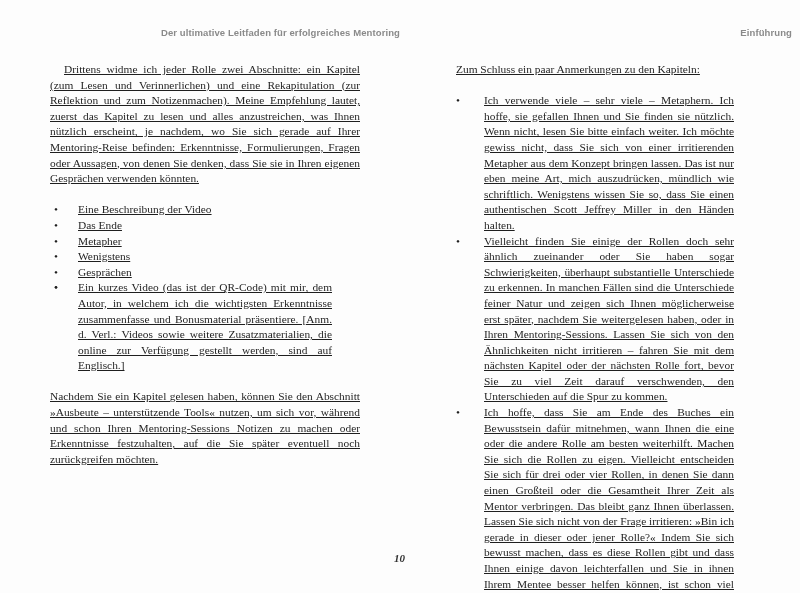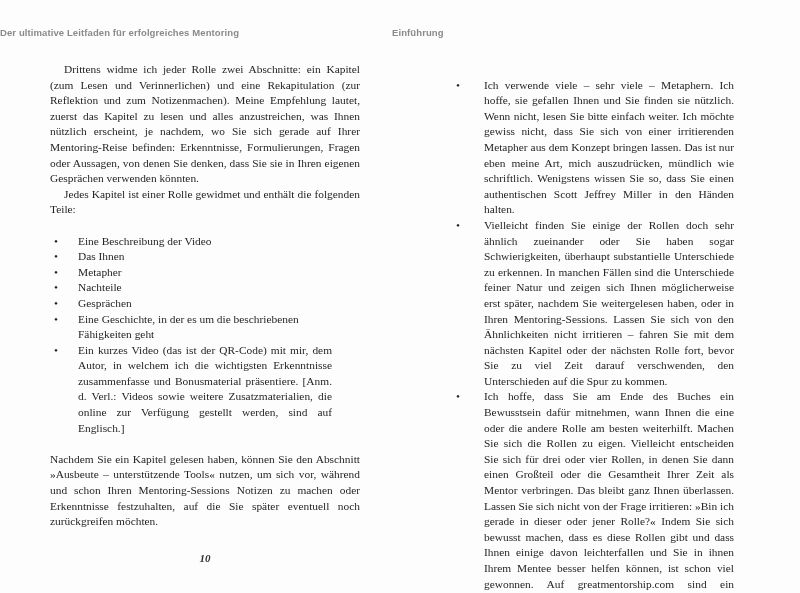--- a/index.html
+++ b/index.html
@@ -1,64 +1,64 @@
 <!DOCTYPE html>
 <html><head>
 <meta charset="utf-8">
 <style>
   html, body { margin:0; padding:0; }
   body { width:800px; height:593px; background:#fdfdfd; position:relative; overflow:hidden; font-family:"Liberation Serif", "DejaVu Serif", serif; color:#1f1f1f; }
   .page { position:absolute; top:0; height:593px; width:400px; }
   #page-left { left:0; }
   #page-right { left:400px; }
-  .running-head { position:absolute; top:27px; left:0; width:400px; text-align:left; font-family:"Liberation Sans", "DejaVu Sans", sans-serif; font-size:9.5px; font-weight:bold; color:#8a8a8a; letter-spacing:0.1px; }
+  .running-head { position:absolute; top:27px; left:0; width:400px; text-align:right; font-family:"Liberation Sans", "DejaVu Sans", sans-serif; font-size:9.5px; font-weight:bold; color:#8a8a8a; letter-spacing:0.1px; }
   #page-left .running-head { left:0; width:400px; }
   #page-right .running-head { left:-8px; width:400px; }
-  .body { position:absolute; font-size:11.4px; line-height:15.6px; text-align:justify; }
+  .body { position:absolute; font-size:11.4px; line-height:15.6px; text-align:justify;text-decoration:underline; }
   #page-left .body { left:50px; top:62px; width:310px; }
   #page-right .body { left:56px; top:62px; width:278px; }
   p { margin:0; }
   .indent { text-indent:14px; }
   ul { list-style:none; margin:0; padding:0; }
   li { position:relative; padding-left:28px; }
   li .bullet { position:absolute; left:4px; top:0; }
   #page-right li { padding-left:28px; }
   #page-right li .bullet { left:0; }
   .gap { height:15.6px; }
-  .folio { position:absolute; top:552px; width:400px; text-align:center; font-style:italic; font-weight:bold; font-size:11px; color:#333; }
+  .folio { position:absolute; top:552px; width:400px; text-align:right; font-style:italic; font-weight:bold; font-size:11px; color:#333; }
   #page-left .folio { left:5px; }
   #page-right .folio { left:-4px; }
 </style>
 </head>
 <body>
 
 <div class="page" id="page-left">
   <div class="running-head">Der ultimative Leitfaden für erfolgreiches Mentoring</div>
   <div class="body">
     <p class="indent">Drittens widme ich jeder Rolle zwei Abschnitte: ein Kapitel (zum Lesen und Verinnerlichen) und eine Rekapitulation (zur Reflektion und zum Notizenmachen). Meine Empfehlung lautet, zuerst das Kapitel zu lesen und alles anzustreichen, was Ihnen nützlich erscheint, je nachdem, wo Sie sich gerade auf Ihrer Mentoring-Reise befinden: Erkenntnisse, Formulierungen, Fragen oder Aussagen, von denen Sie denken, dass Sie sie in Ihren eigenen Gesprächen verwenden könnten.</p>
-    <p class="indent">Jedes Kapitel ist einer Rolle gewidmet und enthält die folgenden Teile:</p>
     <div class="gap"></div>
     <ul>
       <li><span class="bullet">•</span><span>Eine Beschreibung der Video</span></li>
-      <li><span class="bullet">•</span><span>Das Ihnen</span></li>
+      <li><span class="bullet">•</span><span>Das Ende</span></li>
       <li><span class="bullet">•</span><span>Metapher</span></li>
-      <li><span class="bullet">•</span><span>Nachteile</span></li>
+      <li><span class="bullet">•</span><span>Wenigstens</span></li>
       <li><span class="bullet">•</span><span>Gesprächen</span></li>
-      <li style="padding-right:28px;text-align:left;"><span class="bullet">•</span><span>Eine Geschichte, in der es um die beschriebenen Fähigkeiten geht</span></li>
+      <li style="padding-right:28px;text-align:left;"><span class="bullet">•</span></li>
       <li style="padding-right:28px;"><span class="bullet">•</span><span>Ein kurzes Video (das ist der QR-Code) mit mir, dem Autor, in welchem ich die wichtigsten Erkenntnisse zusammenfasse und Bonusmaterial präsentiere. [Anm. d. Verl.: Videos sowie weitere Zusatzmaterialien, die online zur Verfügung gestellt werden, sind auf Englisch.]</span></li>
     </ul>
     <div class="gap"></div>
     <p>Nachdem Sie ein Kapitel gelesen haben, können Sie den Abschnitt »Ausbeute – unterstützende Tools« nutzen, um sich vor, während und schon Ihren Mentoring-Sessions Notizen zu machen oder Erkenntnisse festzuhalten, auf die Sie später eventuell noch zurückgreifen möchten.</p>
   </div>
   <div class="folio">10</div>
 </div>
 
 <div class="page" id="page-right">
   <div class="running-head">Einführung</div>
   <div class="body">
+    <p>Zum Schluss ein paar Anmerkungen zu den Kapiteln:</p>
     <div class="gap"></div>
     <ul>
       <li><span class="bullet">•</span><span>Ich verwende viele – sehr viele – Metaphern. Ich hoffe, sie gefallen Ihnen und Sie finden sie nützlich. Wenn nicht, lesen Sie bitte einfach weiter. Ich möchte gewiss nicht, dass Sie sich von einer irritierenden Metapher aus dem Konzept bringen lassen. Das ist nur eben meine Art, mich auszudrücken, mündlich wie schriftlich. Wenigstens wissen Sie so, dass Sie einen authentischen Scott Jeffrey Miller in den Händen halten.</span></li>
       <li><span class="bullet">•</span><span>Vielleicht finden Sie einige der Rollen doch sehr ähnlich zueinander oder Sie haben sogar Schwierigkeiten, überhaupt substantielle Unterschiede zu erkennen. In manchen Fällen sind die Unterschiede feiner Natur und zeigen sich Ihnen möglicherweise erst später, nachdem Sie weitergelesen haben, oder in Ihren Mentoring-Sessions. Lassen Sie sich von den Ähnlichkeiten nicht irritieren – fahren Sie mit dem nächsten Kapitel oder der nächsten Rolle fort, bevor Sie zu viel Zeit darauf verschwenden, den Unterschieden auf die Spur zu kommen.</span></li>
       <li><span class="bullet">•</span><span>Ich hoffe, dass Sie am Ende des Buches ein Bewusstsein dafür mitnehmen, wann Ihnen die eine oder die andere Rolle am besten weiterhilft. Machen Sie sich die Rollen zu eigen. Vielleicht entscheiden Sie sich für drei oder vier Rollen, in denen Sie dann einen Großteil oder die Gesamtheit Ihrer Zeit als Mentor verbringen. Das bleibt ganz Ihnen überlassen. Lassen Sie sich nicht von der Frage irritieren: »Bin ich gerade in dieser oder jener Rolle?« Indem Sie sich bewusst machen, dass es diese Rollen gibt und dass Ihnen einige davon leichterfallen und Sie in ihnen Ihrem Mentee besser helfen können, ist schon viel gewonnen. Auf greatmentorship.com sind ein optionales Kartenspiel und ein begleitendes Tagebuch erhältlich, die als</span></li>
     </ul>
   </div>
 </div>
 
 </body></html>

